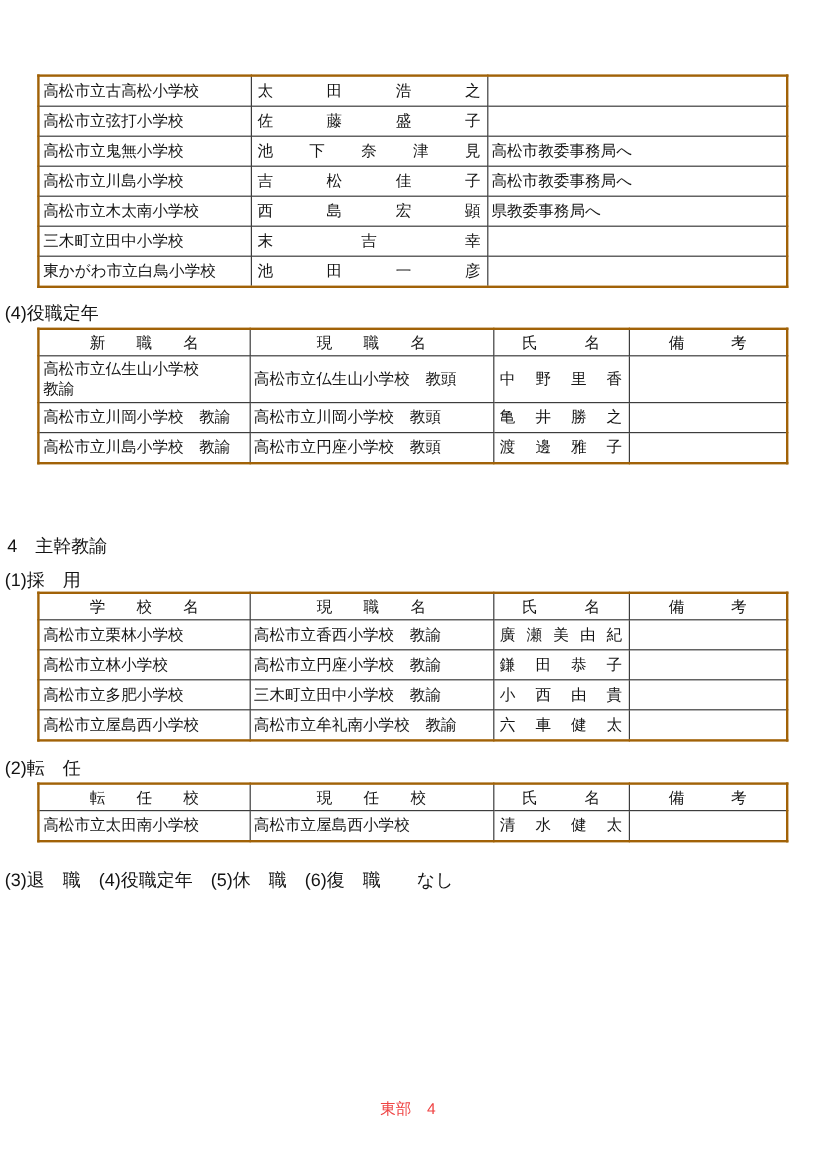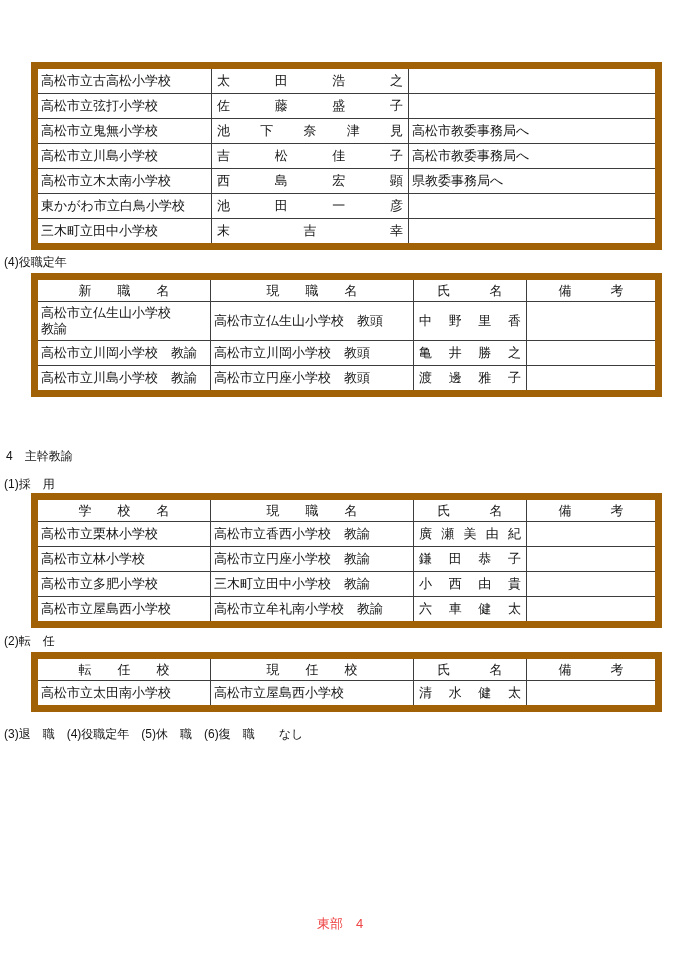--- a/index.html
+++ b/index.html
@@ -13,21 +13,21 @@
     position: relative;
     width: 680px; height: 962px;
     background: #ffffff;
     overflow: hidden;
   }
   .doc-table {
     position: absolute;
     border-collapse: collapse;
     table-layout: fixed;
     background: #ffffff;
-    border: 7px solid #a16207;
+    border: 2px solid #a16207;
   }
   .doc-table td {
     border: 1px solid #3d3d3d;
     font-size: 13px;
     line-height: 16px;
     height: 24px;
     padding: 0 3px;
     overflow: hidden;
     white-space: nowrap;
     vertical-align: middle;
@@ -43,21 +43,21 @@
     text-align: justify;
     text-align-last: justify;
     -moz-text-align-last: justify;
     padding: 0 5px;
   }
   .doc-table td.c-left { text-align: left; }
   .doc-table tr.r-tall td { height: 38px; }
   .two-line span { display: block; white-space: nowrap; }
   .sec-label {
     position: absolute;
-    font-size: 12px;
+    font-size: 15px;
     line-height: 18px;
     color: #141414;
     white-space: pre;
   }
   .footer {
     position: absolute;
     left: 0; top: 915px;
     width: 680px;
     text-align: center;
     font-size: 13px;
@@ -95,27 +95,27 @@
         <td class="c-left">高松市立川島小学校</td>
         <td class="c-name">吉 松 佳 子</td>
         <td class="c-left">高松市教委事務局へ</td>
       </tr>
       <tr>
         <td class="c-left">高松市立木太南小学校</td>
         <td class="c-name">西 島 宏 顕</td>
         <td class="c-left">県教委事務局へ</td>
       </tr>
       <tr>
+        <td class="c-left">三木町立田中小学校</td>
+        <td class="c-name">末 吉 幸</td>
+        <td class="c-left"></td>
+      </tr>
+      <tr>
         <td class="c-left">東かがわ市立白鳥小学校</td>
         <td class="c-name">池 田 一 彦</td>
-        <td class="c-left"></td>
-      </tr>
-      <tr>
-        <td class="c-left">三木町立田中小学校</td>
-        <td class="c-name">末 吉 幸</td>
         <td class="c-left"></td>
       </tr>
     </tbody>
   </table>
 
   <div class="sec-label" style="left:4px; top:253px;">(4)役職定年</div>
 
   <table class="doc-table" style="left:31px; top:273px; width:624px;">
     <colgroup>
         <col style="width:176px">

